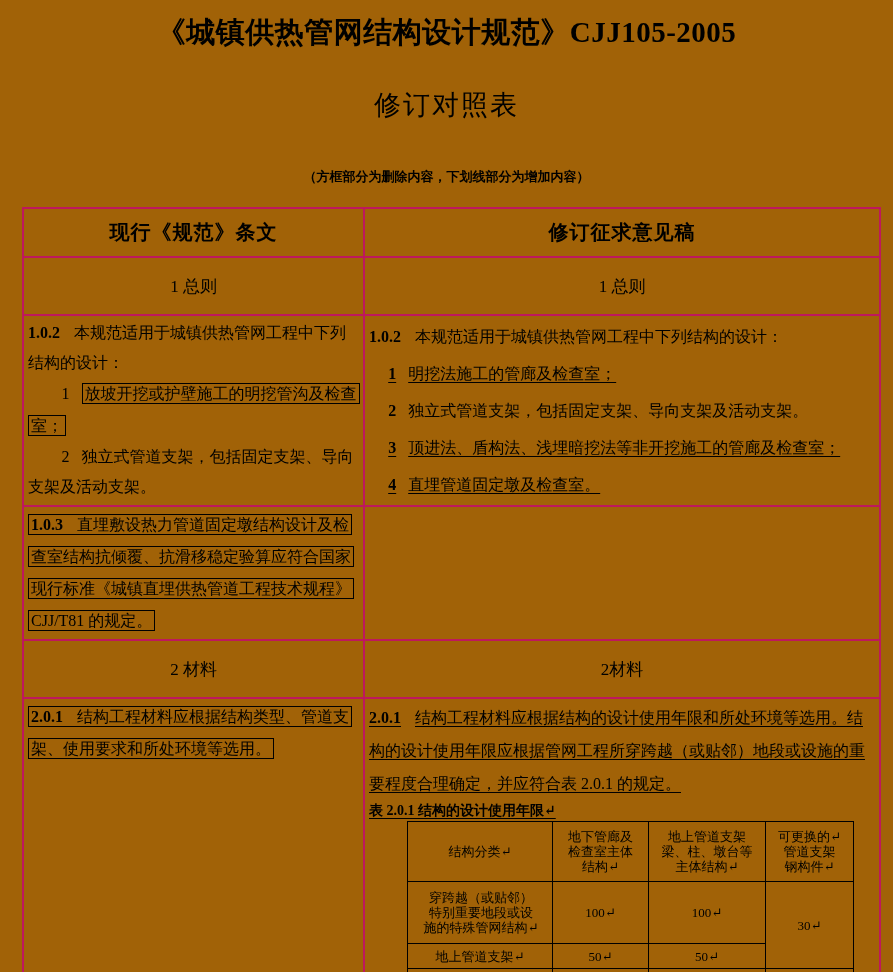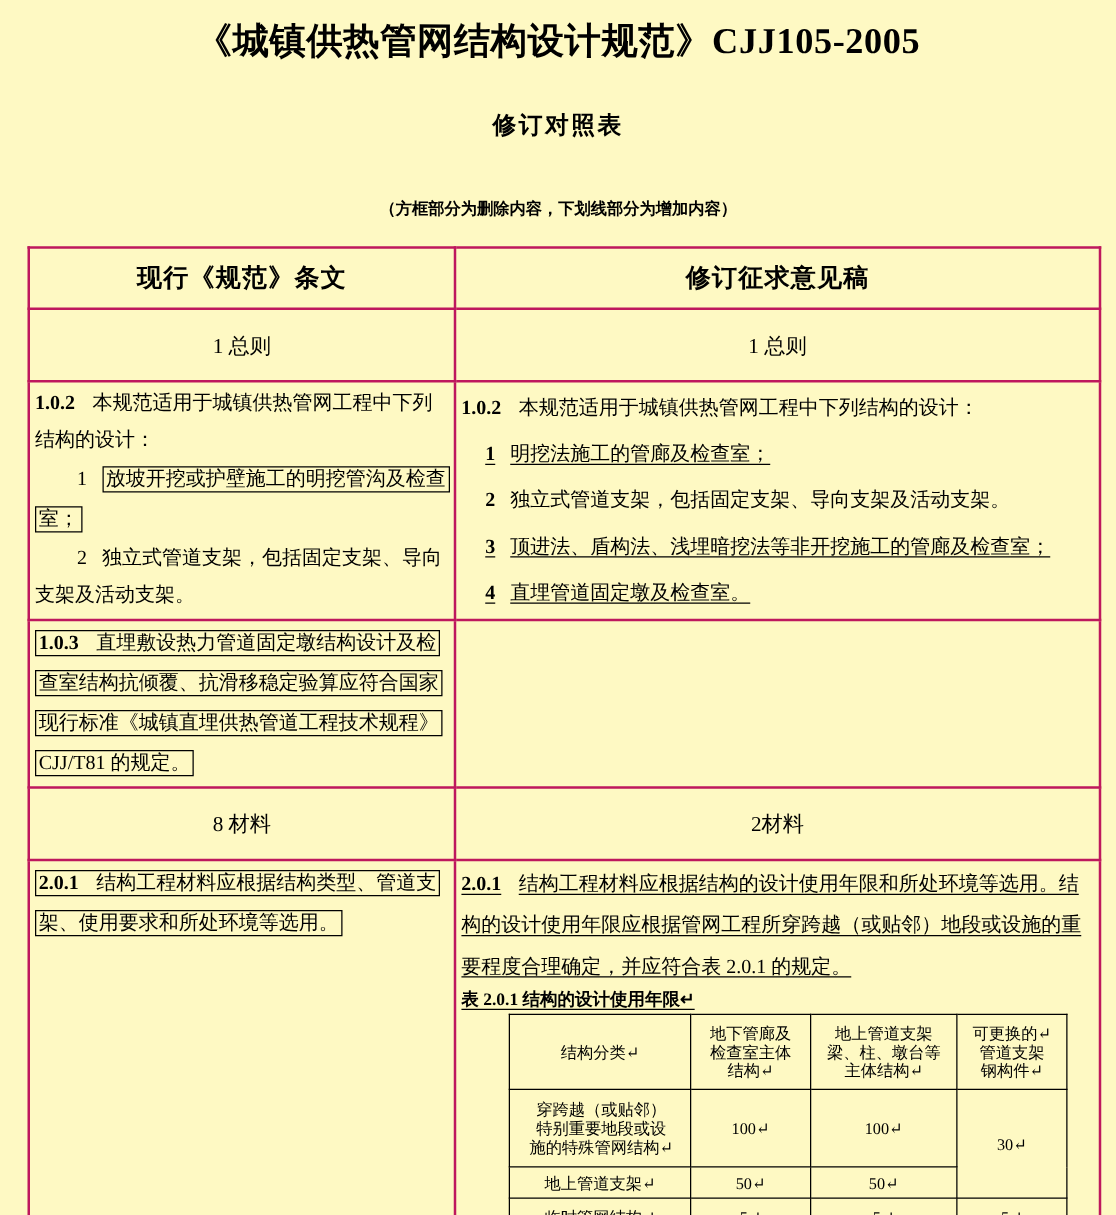--- a/index.html
+++ b/index.html
@@ -2,36 +2,36 @@
 <html><head>
 <meta charset="utf-8">
 <style>
   * { margin: 0; padding: 0; box-sizing: border-box; }
   html, body { background: #ffffff; }
   .page {
     position: relative;
     width: 893px;
     height: 972px;
     overflow: hidden;
-    background: #fef9c3;
+    background: #a16207;
     color: #000;
     font-family: "Liberation Serif", "DejaVu Serif", serif;
   }
   .doc-title {
     padding-top: 13px;
     text-align: center;
     font-size: 29px;
     font-weight: bold;
     letter-spacing: 0.5px;
   }
   .doc-subtitle {
     margin-top: 34px;
     text-align: center;
-    font-size: 19px;
-    font-weight: bold;
+    font-size: 27px;
+    font-weight: normal;
     letter-spacing: 2px;
   }
   .doc-legend {
     margin-top: 45px;
     text-align: center;
     font-size: 13px;
     font-weight: bold;
   }
   table.main {
     margin: 21px 0 0 22px;
@@ -66,21 +66,21 @@
   .item { text-indent: 2.1em; line-height: 30px; }
   .item-num { margin-right: 12px; }
   .item-num.bold { font-weight: bold; }
   .boxed {
     border: 1.5px solid #000;
     padding: 1px 2px;
     -webkit-box-decoration-break: clone;
     box-decoration-break: clone;
   }
   .boxwrap { line-height: 32px; }
-  .u { text-decoration: underline; text-underline-offset: 3px; font-family: Liberation Serif, serif; }
+  .u { text-decoration: underline; text-underline-offset: 3px; }
   
   .r-para { line-height: 37px; }
   .r-item { text-indent: 1.2em; line-height: 37px; }
   
   .r201-right { line-height: 33px; }
   .sub-caption {
     text-align: left;
     font-size: 14px;
     font-weight: bold;
     line-height: 19px;
@@ -162,21 +162,21 @@
       <tr>
         <td class="body-cell" style="height:124px">
           <div class="boxwrap">
             <span class="boxed"><span class="num-b">1.0.3</span><span>直埋敷设热力管道固定墩结构设计及检查室结构抗倾覆、抗滑移稳定验算应符合国家现行标准《城镇直埋供热管道工程技术规程》CJJ/T81 的规定。</span></span>
           </div>
         </td>
         <td class="body-cell"></td>
       </tr>
 
       <tr>
-        <td class="section-cell">8 材料</td>
+        <td class="section-cell">2 材料</td>
         <td class="section-cell">2材料</td>
       </tr>
 
       <tr>
         <td class="body-cell" style="height:308px">
           <div class="boxwrap">
             <span class="boxed"><span class="num-b">2.0.1</span><span>结构工程材料应根据结构类型、管道支架、使用要求和所处环境等选用。</span></span>
           </div>
         </td>
         <td class="body-cell">

